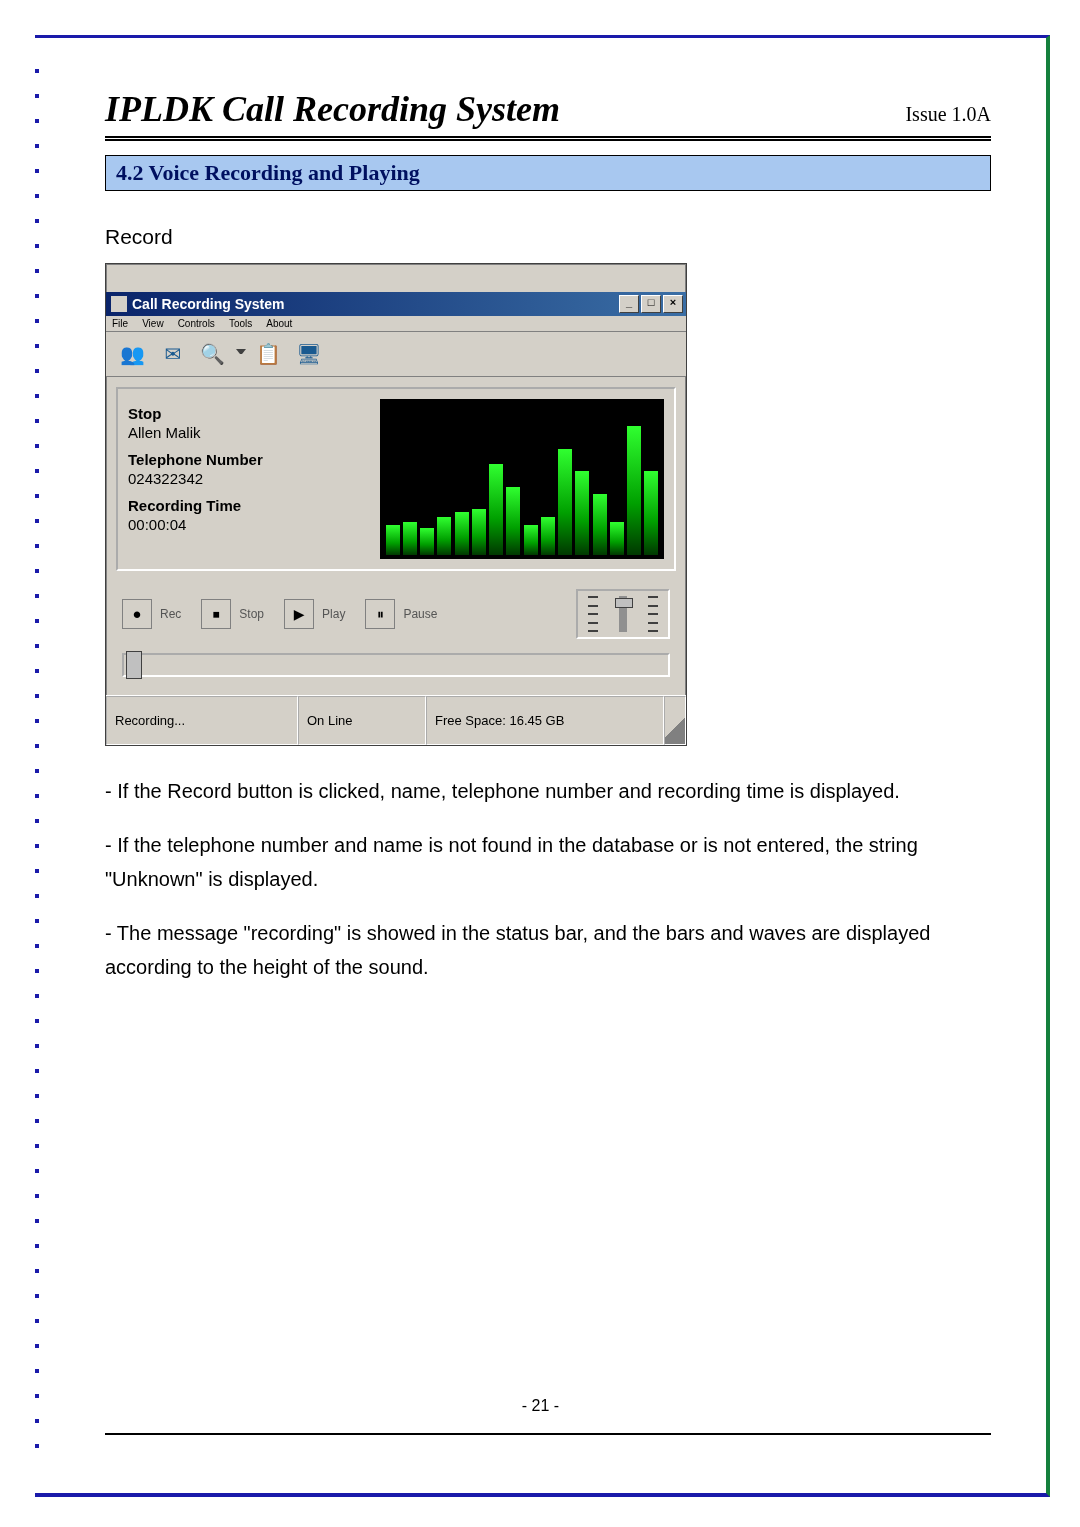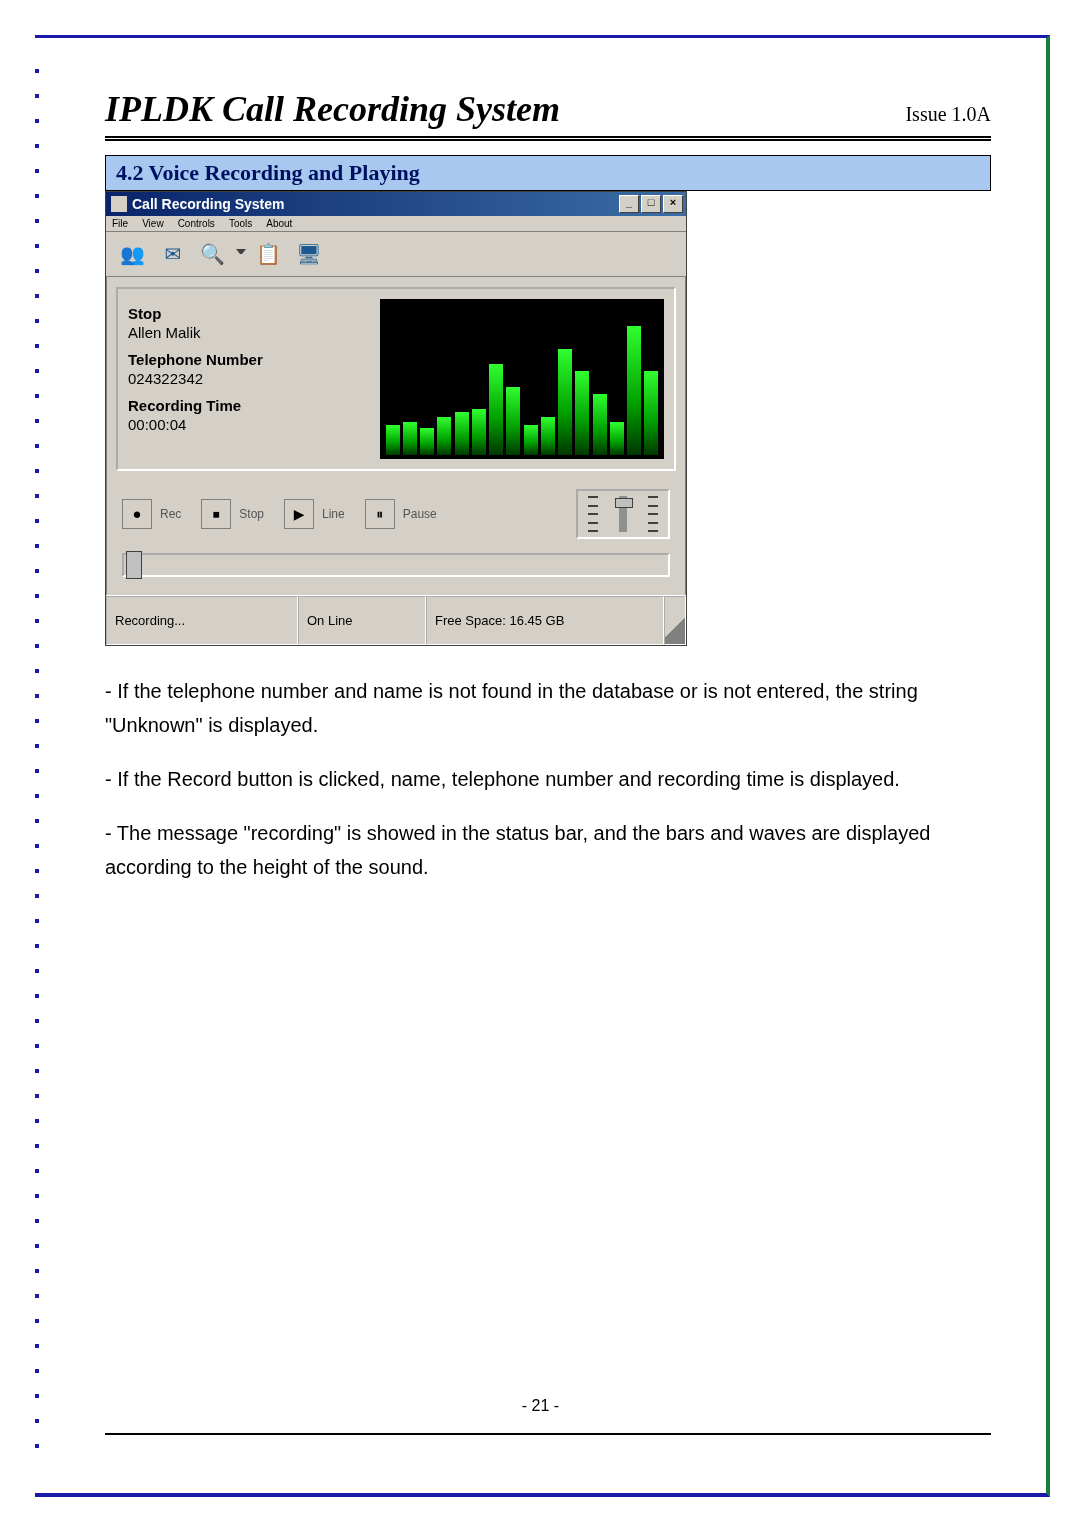--- a/index.html
+++ b/index.html
@@ -93,20 +93,21 @@
   }
   .titlebar {
     height: 24px;
     background: linear-gradient(to right, #0a246a, #3a6ea5);
     color: #fff;
     display: flex;
     align-items: center;
     padding: 0 3px 0 5px;
     font-weight: bold;
     font-size: 14px;
+    margin-top: 28px;
   }
   .titlebar .app-icon {
     width: 16px; height: 16px;
     background: #d4d0c8;
     margin-right: 5px;
     display: inline-block;
   }
   .titlebar .title-text { flex: 1; }
   .win-btns { display: flex; gap: 2px; }
   .win-btn {
@@ -360,20 +361,21 @@
       </div>
 
     <div class="header-row">
       <div class="doc-title">IPLDK Call Recording System</div>
       <div class="issue">Issue 1.0A</div>
     </div>
     <hr class="hr-heavy">
 
     <div class="section-bar">4.2 Voice Recording and Playing</div>
 
+    <div class="subhead">Record</div>
 
     <div class="app-window">
       <div class="titlebar">
         <span class="app-icon"></span>
         <span class="title-text">Call Recording System</span>
         <span class="win-btns">
           <span class="win-btn">_</span>
           <span class="win-btn">□</span>
           <span class="win-btn">×</span>
         </span>
@@ -425,21 +427,21 @@
               <span class="bar" style="height: 55%;"></span>
             </div>
         </div>
 
         <div class="ctrl-row">
           <span class="ctrl-btn">⏺</span>
           <span class="ctrl-lbl">Rec</span>
           <span class="ctrl-btn">⏹</span>
           <span class="ctrl-lbl">Stop</span>
           <span class="ctrl-btn">▶</span>
-          <span class="ctrl-lbl">Line</span>
+          <span class="ctrl-lbl">Play</span>
           <span class="ctrl-btn">⏸</span>
           <span class="ctrl-lbl">Pause</span>
 
           <div class="vol-box">
             <div class="vol-scale">
               <span></span>
                 <span></span>
                 <span></span>
                 <span></span>
                 <span></span>
@@ -461,20 +463,20 @@
       </div>
 
       <div class="statusbar">
         <div class="status-cell">Recording...</div>
         <div class="status-cell short">On Line</div>
         <div class="status-cell mid">Free Space: 16.45 GB</div>
         <div class="grip"></div>
       </div>
     </div>
 
+    <div class="para">- If the Record button is clicked, name, telephone number and recording time is displayed.</div>
     <div class="para">- If the telephone number and name is not found in the database or is not entered, the string "Unknown" is displayed.</div>
-    <div class="para">- If the Record button is clicked, name, telephone number and recording time is displayed.</div>
     <div class="para">- The message "recording" is showed in the status bar, and the bars and waves are displayed according to the height of the sound.</div>
 
     <div class="pagenum">- 21 -</div>
     <div class="foot-rule"></div>
   </div>
 </div>
 
 </body></html>

